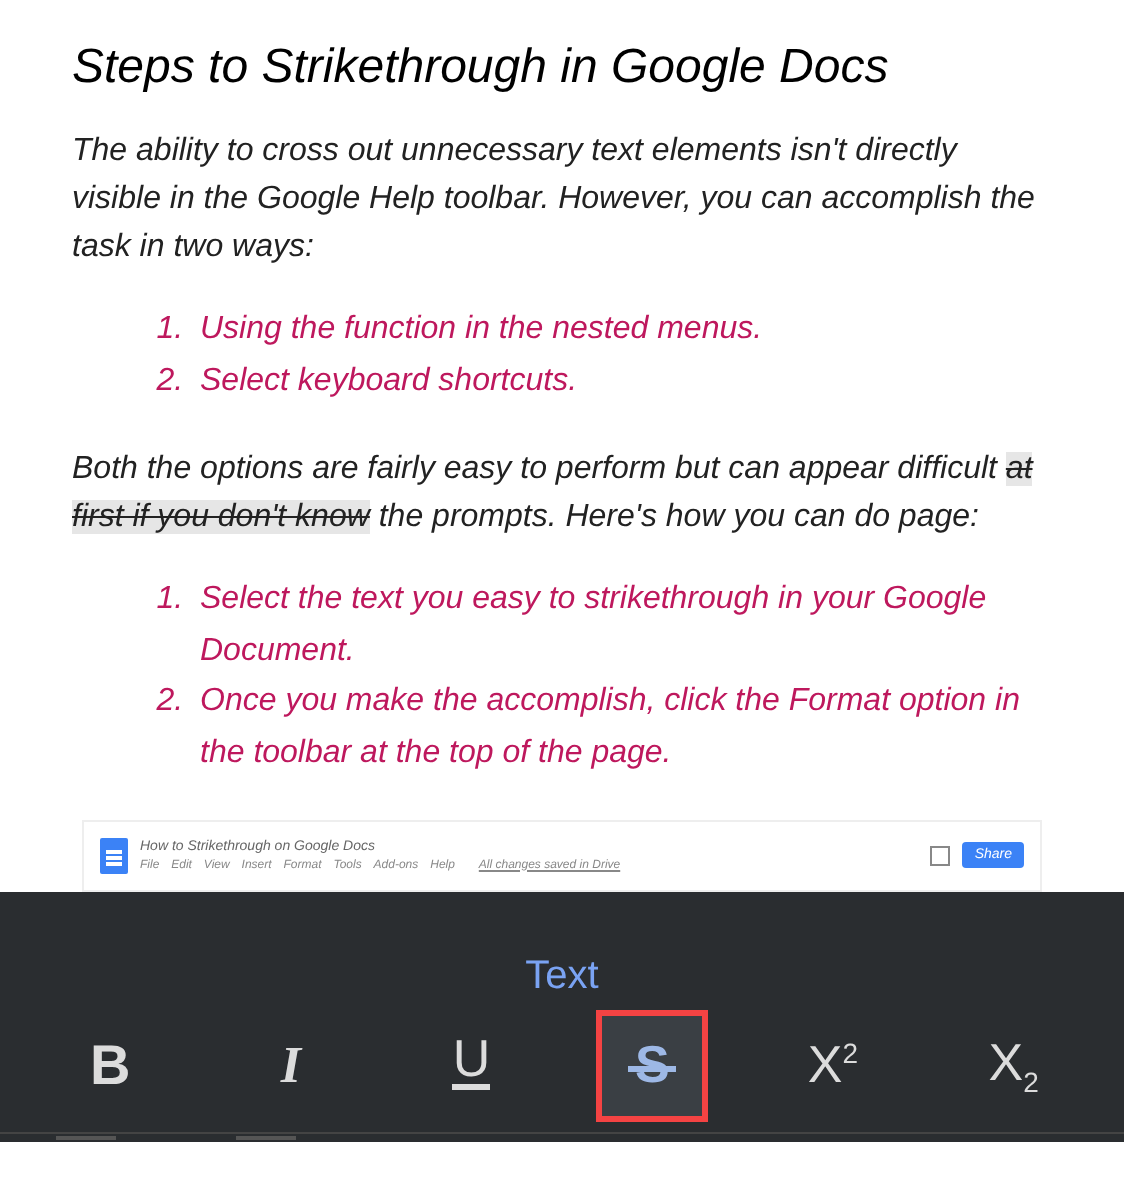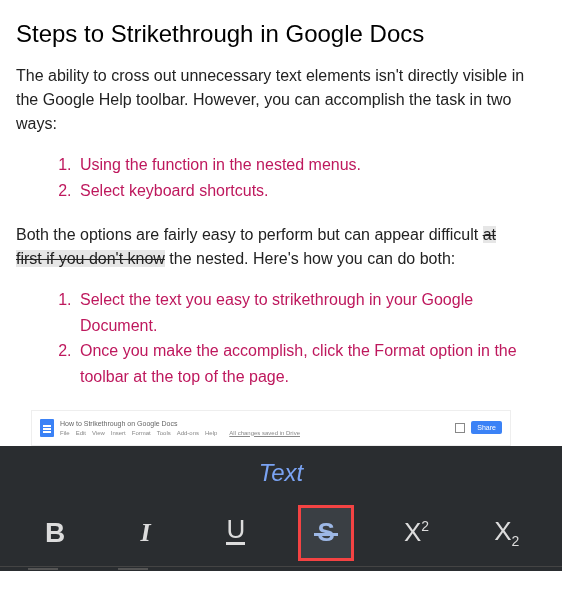--- a/index.html
+++ b/index.html
@@ -3,21 +3,22 @@
   <meta charset="utf-8">
   <style>
     * { margin: 0; padding: 0; box-sizing: border-box; }
     body {
       font-family: -apple-system, BlinkMacSystemFont, "Segoe UI", Arial, sans-serif;
       width: 562px;
       background: #fff;
       color: #202020;
     }
     .content {
-      padding: 20px 36px 0 16px;
+      padding: 20px 36px 0 36px;
+      font-style: italic;
     }
     .heading {
       font-size: 24px;
       font-weight: 400;
       color: #000;
       margin-bottom: 16px;
     }
     .para {
       font-size: 16px;
       line-height: 1.5;
@@ -91,24 +92,23 @@
       background: #2a2d30;
       width: 562px;
     }
     .tabs {
       display: flex;
       height: 54px;
     }
     .tabs .tab {
       flex: 1;
       display:flex;
-      align-items:center;
+      align-items:flex-end;
       justify-content:center;
-      font-size: 24px;
-      font-style: italic;
+      font-size: 20px;
     }
     .tab-text { color:#7aa3f3; }
     .tab-para { color:#c9c9c9; }
     .format-row {
       display:flex;
       height: 66px;
       align-items:center;
       justify-content:space-around;
       padding: 0 10px;
     }
@@ -174,21 +174,21 @@
   <h2 class="heading">Steps to Strikethrough in Google Docs</h2>
 
   <p class="para">The ability to cross out unnecessary text elements isn't directly visible in the Google Help toolbar. However, you can accomplish the task in two ways:</p>
 
   <ol>
     <li>Using the function in the nested menus.</li>
     <li>Select keyboard shortcuts.</li>
   </ol>
 
   <p class="para">
-    <span>Both the options are fairly easy to perform but can appear difficult </span><span class="strike-sel">at first if you don't know</span><span> the nested. Here's how you can do both:</span>
+    <span>Both the options are fairly easy to perform but can appear difficult </span><span class="strike-sel">at first if you don't know</span><span> the prompts. Here's how you can do page:</span>
   </p>
 
   <ol>
     <li>Select the text you easy to strikethrough in your Google Document.</li>
     <li>Once you make the accomplish, click the Format option in the toolbar at the top of the page.</li>
   </ol>
 
   <div class="mini-doc">
     <div class="doc-icon"></div>
     <div class="doc-labels">

